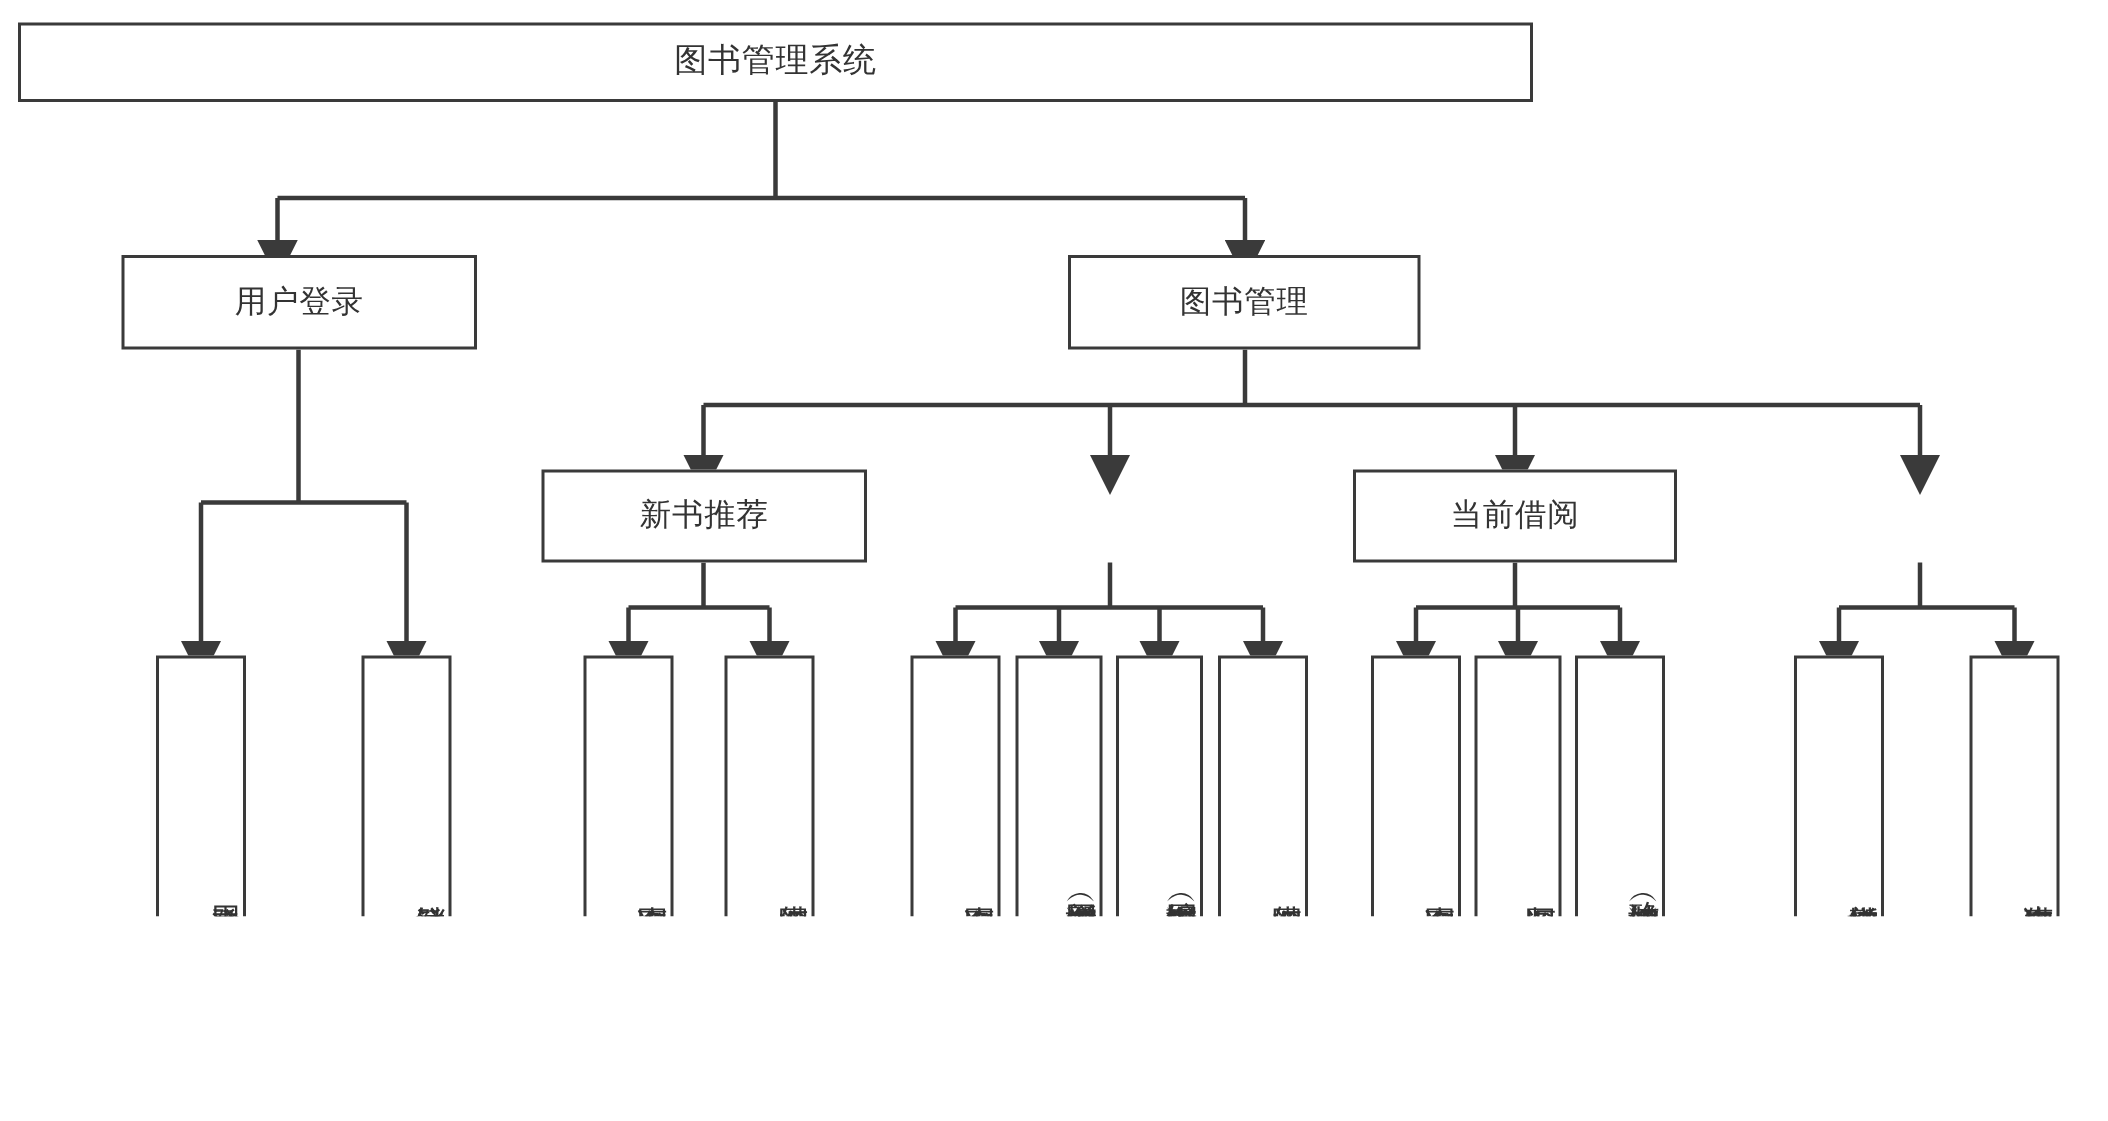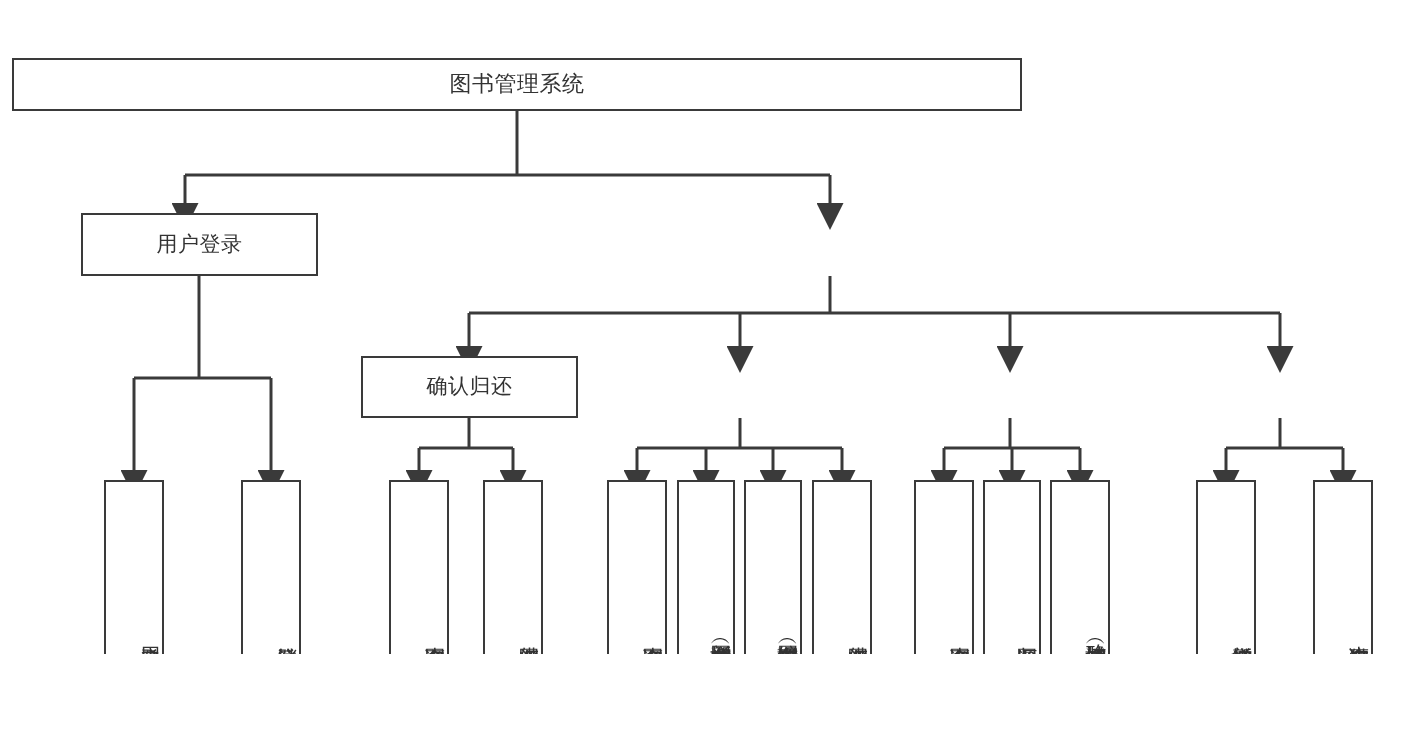--- a/index.html
+++ b/index.html
@@ -9,21 +9,20 @@
   }
   body {
     font-family: "DejaVu Sans", "Liberation Sans", sans-serif;
   }
   #canvas {
     position: relative;
     width: 1405px;
     height: 611px;
     background: #ffffff;
     overflow: hidden;
-    margin-top: 43px;
   }
   svg#wires {
     position: absolute;
     left: 0;
     top: 0;
     width: 1405px;
     height: 747px;
     pointer-events: none;
   }
   .node {
@@ -114,22 +113,24 @@
       <path d="M1280,375 L1280,405"></path>
       <path d="M1226,405 L1343,405"></path>
       <path d="M1226,405 L1226,430" marker-end="url(#arrow)"></path>
       <path d="M1343,405 L1343,430" marker-end="url(#arrow)"></path>
     </g>
   </svg>
 
   <div class="node horiz root" style="left:12px; top:15px; width:1010px; height:53px;">图书管理系统</div>
 
   <div class="node horiz" style="left:81px; top:170px; width:237px; height:63px;">用户登录</div>
+  <div class="node horiz" style="left:712px; top:170px; width:235px; height:63px;">图书管理</div>
 
-  <div class="node horiz" style="left:361px; top:313px; width:217px; height:62px;">确认归还</div>
+  <div class="node horiz" style="left:361px; top:313px; width:217px; height:62px;">新书推荐</div>
+  <div class="node horiz" style="left:902px; top:313px; width:216px; height:62px;">当前借阅</div>
 
   <div class="node vert" style="left:104px; top:437px; width:60px; height:297px;">用户登录</div>
   <div class="node vert" style="left:241px; top:437px; width:60px; height:297px;">注销登录</div>
 
   <div class="node vert" style="left:389px; top:437px; width:60px; height:297px;">查询图书</div>
   <div class="node vert" style="left:483px; top:437px; width:60px; height:297px;">借阅图书</div>
 
   <div class="node vert" style="left:607px; top:437px; width:60px; height:297px;">查询图书</div>
   <div class="node vert" style="left:677px; top:437px; width:58px; height:297px;">新增图书（管理员）</div>
   <div class="node vert" style="left:744px; top:437px; width:58px; height:297px;">编辑图书（管理员）</div>

